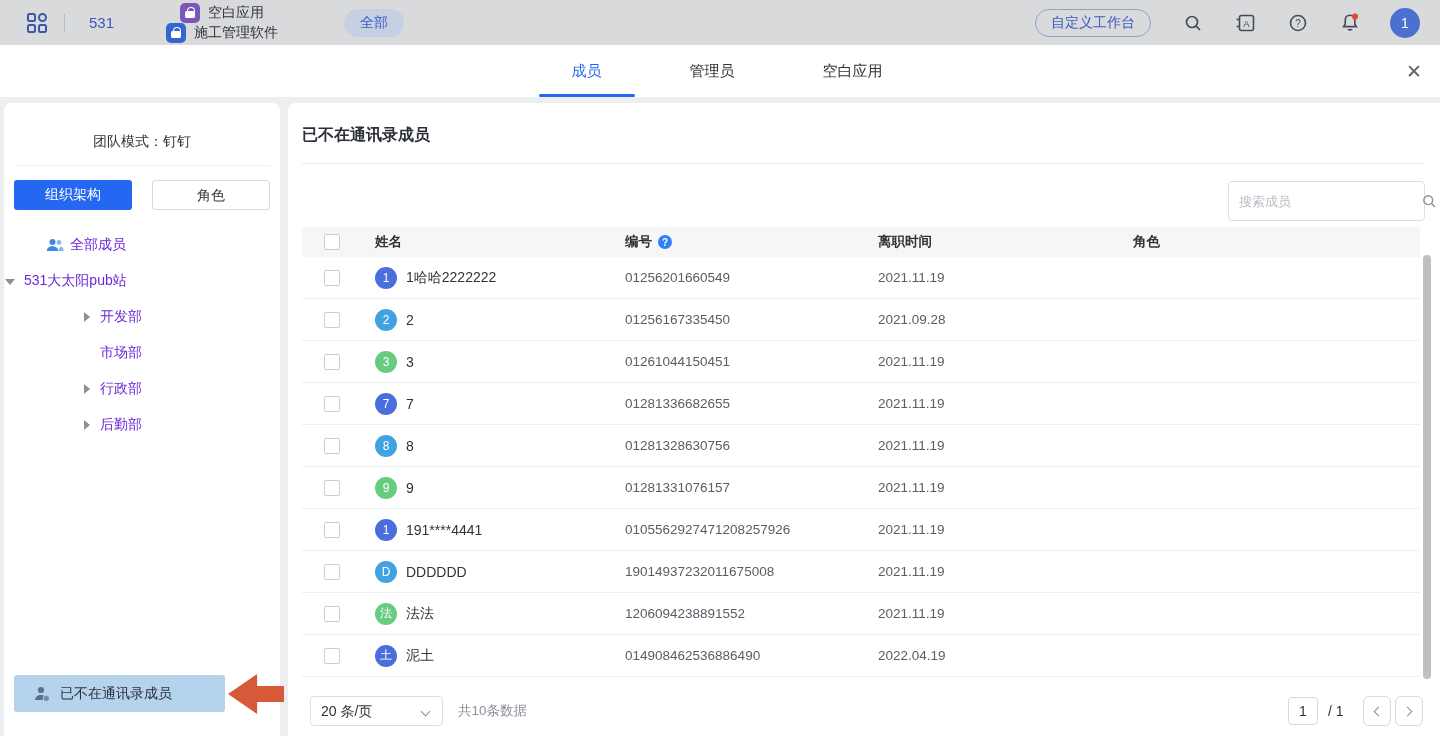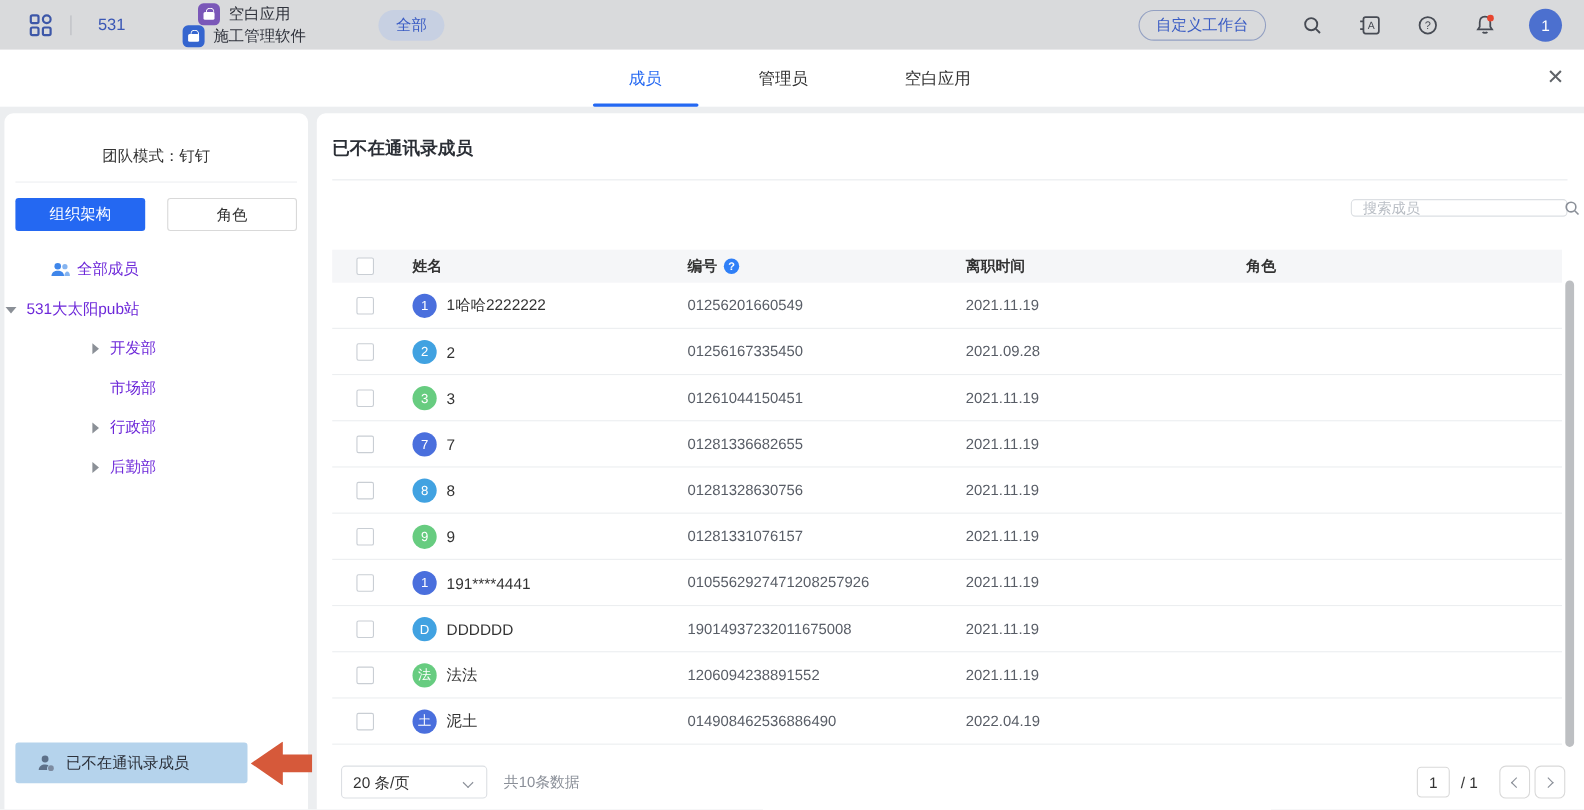--- a/index.html
+++ b/index.html
@@ -53,21 +53,21 @@
   .caret.right::before { content:""; position:absolute; top:1px; left:4px; border-top:5px solid transparent; border-bottom:5px solid transparent; border-left:6px solid #8b9097; }
   .tree-people { display:none; margin-right:6px; }
   .tree-item.has-icon .tree-people { display:flex; }
   .resigned { position:absolute; left:10px; bottom:24px; width:211px; height:37px; background:#b5d3ec; border-radius:3px; display:flex; align-items:center; padding-left:20px; cursor:pointer; }
   .resigned-label { margin-left:10px; font-size:14px; color:#2c313a; }
   .annot-arrow { position:absolute; left:228px; top:674px; width:56px; height:40px; background:#d6593a; clip-path:polygon(0 50%, 52% 0, 52% 30%, 100% 30%, 100% 70%, 52% 70%, 52% 100%); z-index:6; }
 
   
   .m-title { position:absolute; top:22px; left:14px; font-size:16px; font-weight:bold; color:#2b2f36; }
   .m-div1 { position:absolute; top:60px; left:14px; right:15px; border-top:1px solid #e9ebee; }
-  .search-box { position:absolute; top:78px; left:940px; width:197px; height:16px; border:1px solid #dcdfe3; border-radius:4px; display:flex; align-items:center; background:#fff; }
+  .search-box { position:absolute; top:78px; left:940px; width:197px; height:40px; border:1px solid #dcdfe3; border-radius:4px; display:flex; align-items:center; background:#fff; }
   .search-box input { border:none; outline:none; flex:1; padding:0 6px 0 10px; font-size:13px; color:#333; background:transparent; font-family:inherit; }
   .search-box input::placeholder { color:#b8bdc4; }
   .search-box .mag { margin-right:8px; display:flex; cursor:pointer; }
 
   .thead { position:absolute; top:124px; left:14px; width:1118px; height:30px; background:#f5f6f8; display:flex; align-items:center; font-size:13.5px; font-weight:600; color:#333; }
   .tbody { position:absolute; top:154px; left:14px; width:1118px; }
   .trow { height:42px; display:flex; align-items:center; border-bottom:1px solid #eceef0; }
   .c-check { flex:0 0 73px; display:flex; align-items:center; padding-left:22px; }
   .c-name { flex:0 0 250px; display:flex; align-items:center; }
   .c-id { flex:0 0 253px; }

